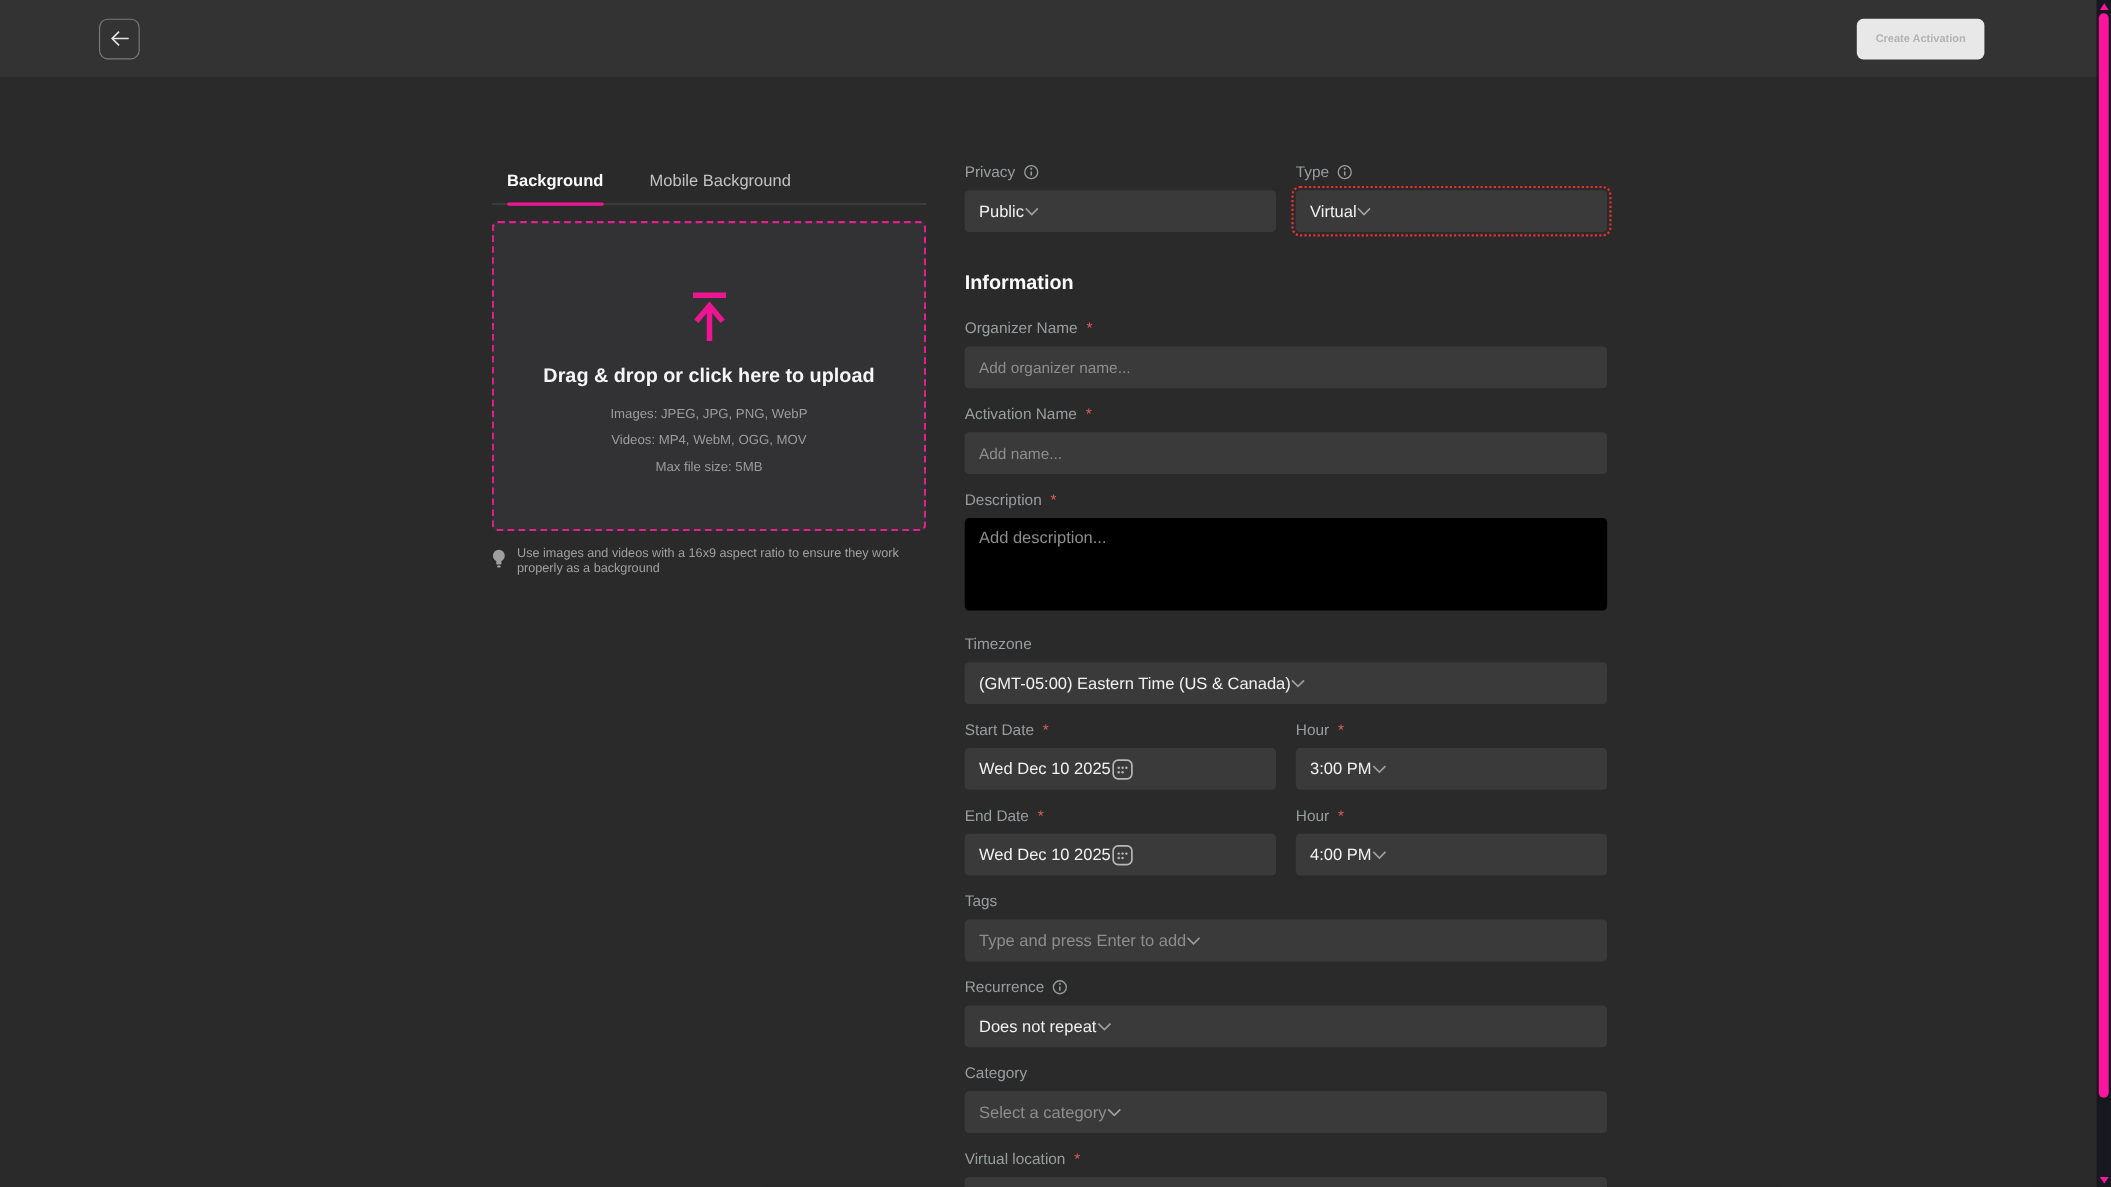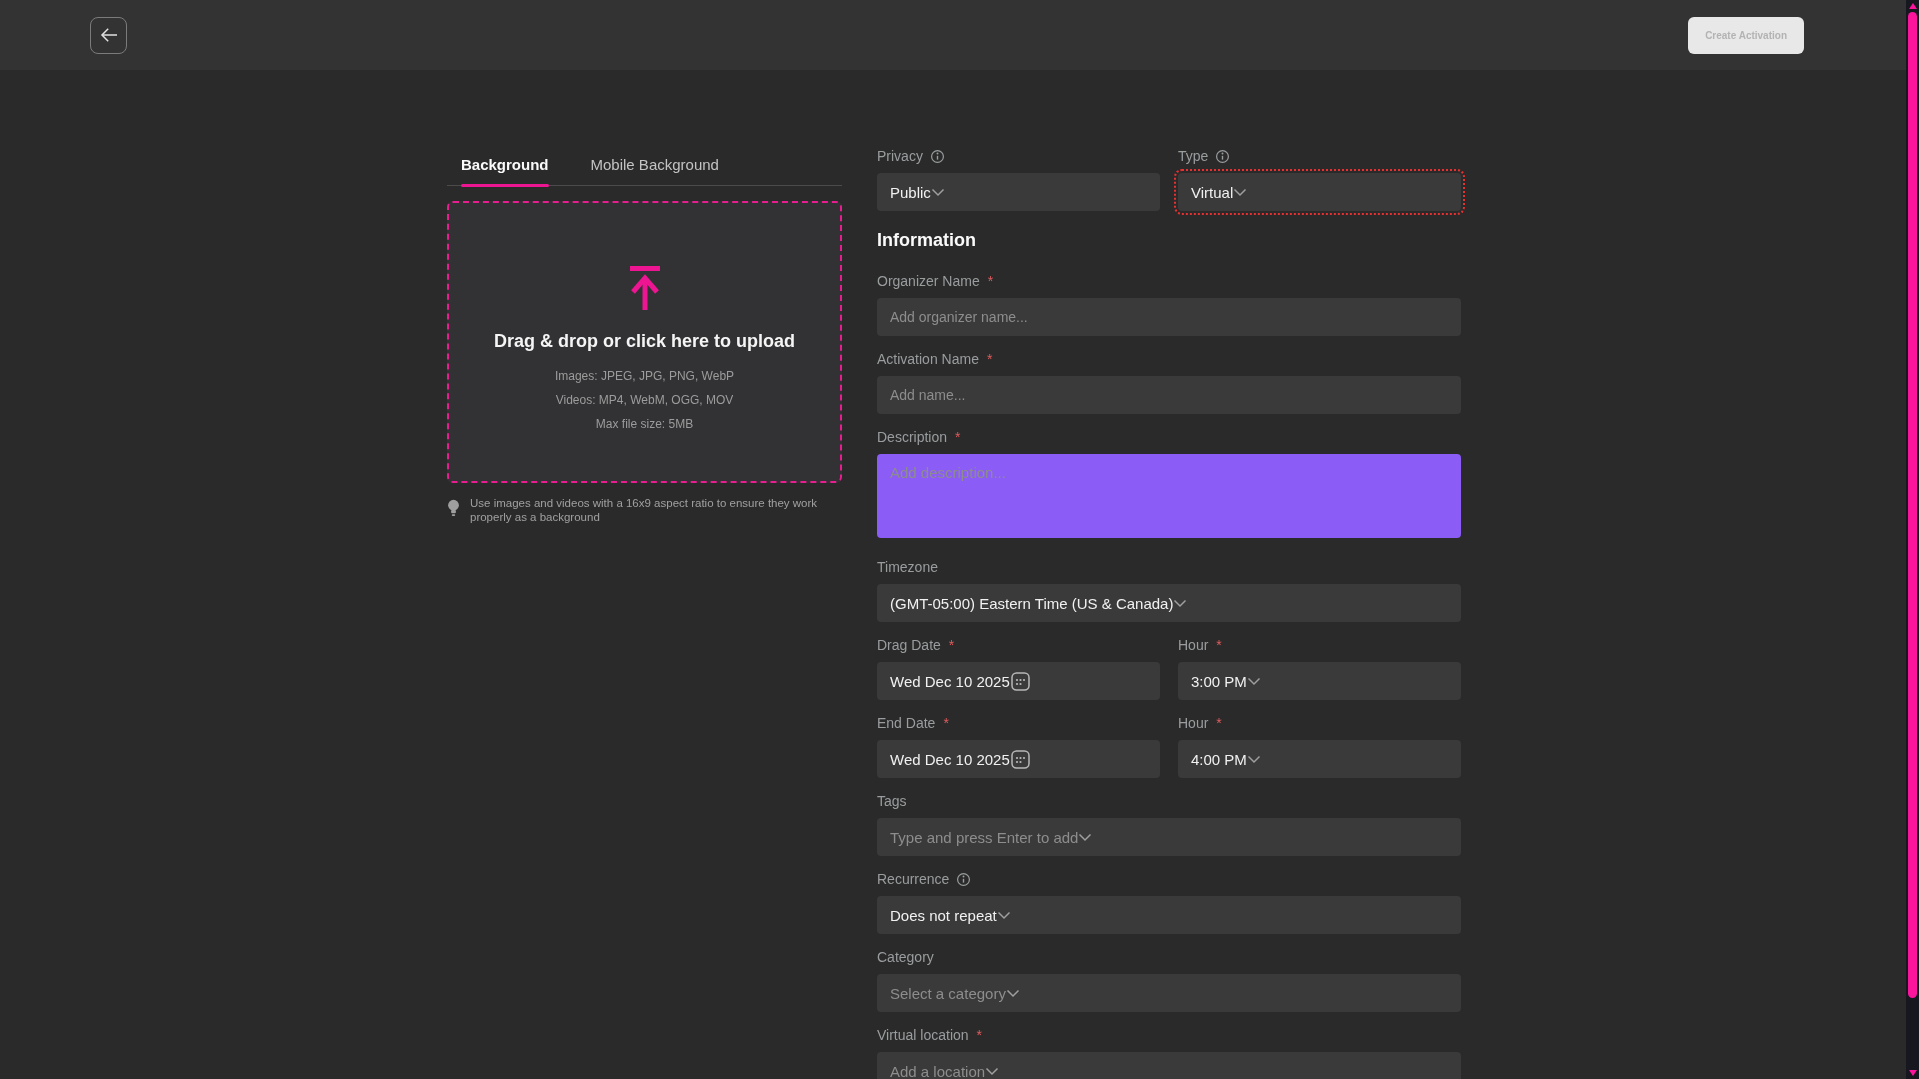--- a/index.html
+++ b/index.html
@@ -143,36 +143,36 @@
     padding: 0 13px;
     font-family: "Liberation Sans", sans-serif;
     font-size: 14px;
     color: #f1f1f1;
   }
   input.field-input::placeholder { color: #8d8d8d; opacity: 1; }
 
   textarea.field-area {
     width: 100%;
     height: 84px;
-    background: #8b5cf6;
+    background: #000000;
     border: none;
     border-radius: 4px;
     padding: 10px 13px;
     font-family: "Liberation Sans", sans-serif;
     font-size: 15px;
     color: #f1f1f1;
     resize: none;
   }
   textarea.field-area::placeholder { color: #8d8d8d; opacity: 1; }
 
   .section-heading {
     font-size: 18px;
     font-weight: 700;
     color: #fafafa;
-    margin: 19px 0 22px 0;
+    margin: 36px 0 22px 0;
   }
 
   .icon { display: inline-flex; flex: none; }
 
   
   .scrollbar {
     position: absolute;
     top: 0; right: 0;
     width: 13px;
     height: 1079px;
@@ -329,21 +329,21 @@
             <svg width="14" height="9" viewBox="0 0 14 9">
               <polyline points="1.5,1.5 7,7 12.5,1.5" fill="none" stroke="#9f9f9f" stroke-width="1.5"></polyline>
             </svg>
           </span>
       </div>
     </div>
 
     <div class="row2 group">
       <div>
         <div class="f-label">
-          <span>Drag Date</span>
+          <span>Start Date</span>
           <span class="req">*</span>
         </div>
         <div class="field">
           <span>Wed Dec 10 2025</span>
           <span class="icon js-calendar-icon">
               <svg width="21" height="21" viewBox="0 0 21 21">
                 <rect x="2" y="2" width="17" height="17" rx="4.5" fill="none" stroke="#b8b8b8" stroke-width="1.5"></rect>
                 <circle cx="7" cy="9" r="1.1" fill="#b8b8b8"></circle>
                 <circle cx="10.5" cy="9" r="1.1" fill="#b8b8b8"></circle>
                 <circle cx="14" cy="9" r="1.1" fill="#b8b8b8"></circle>

